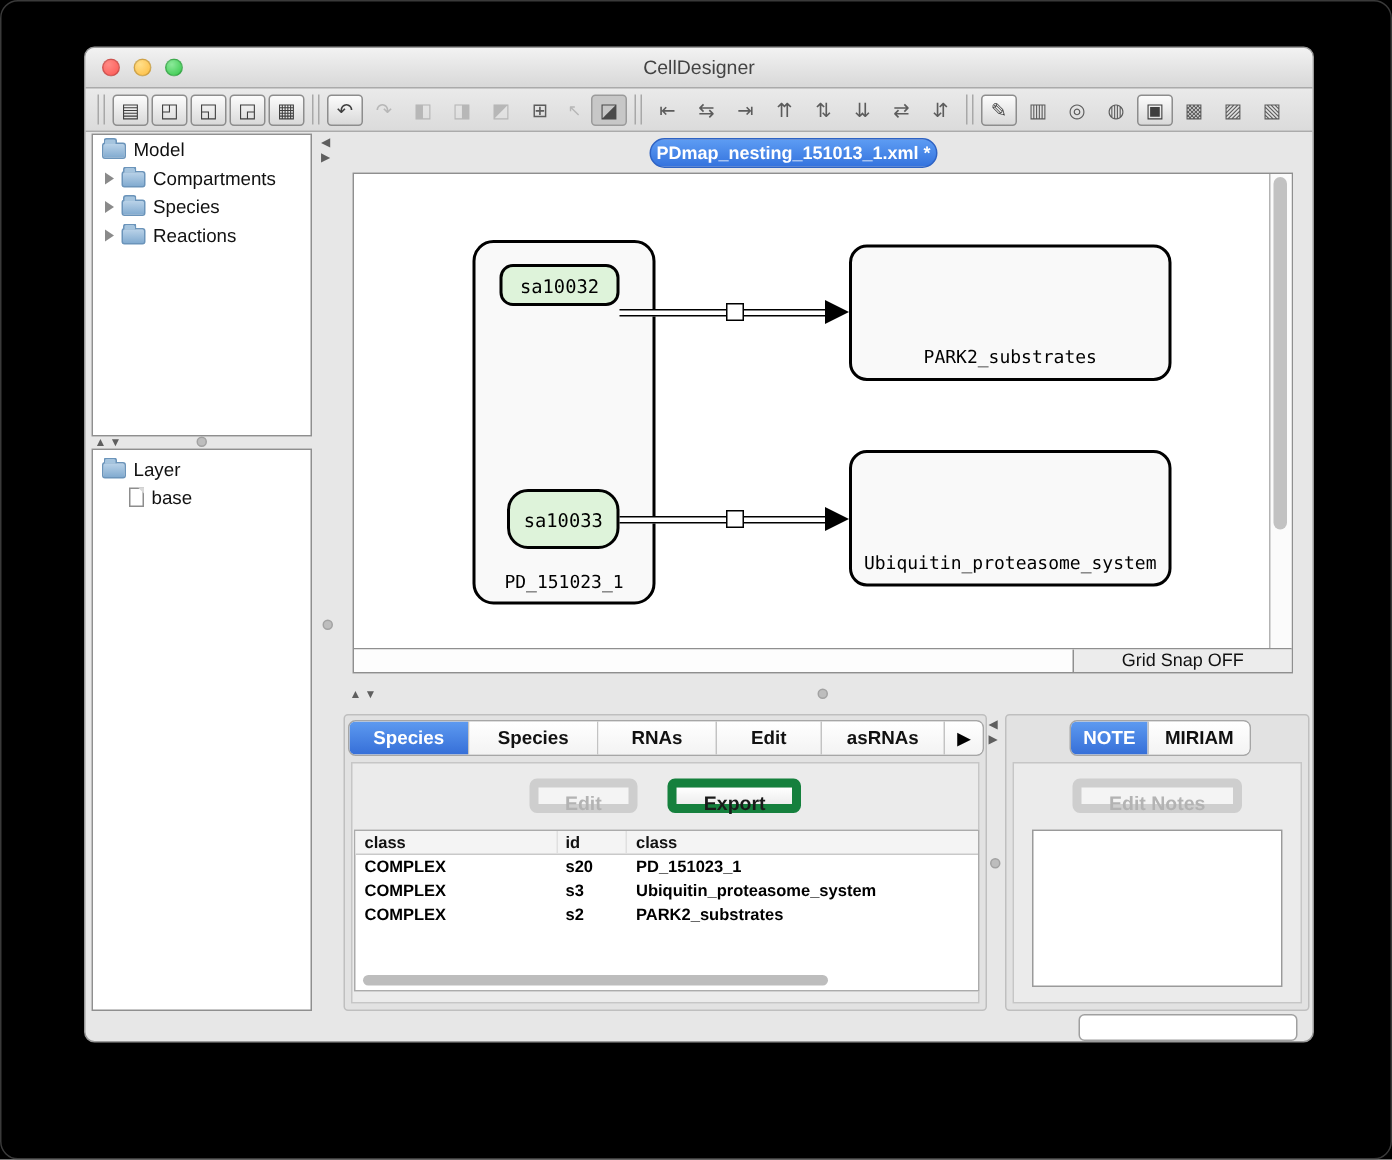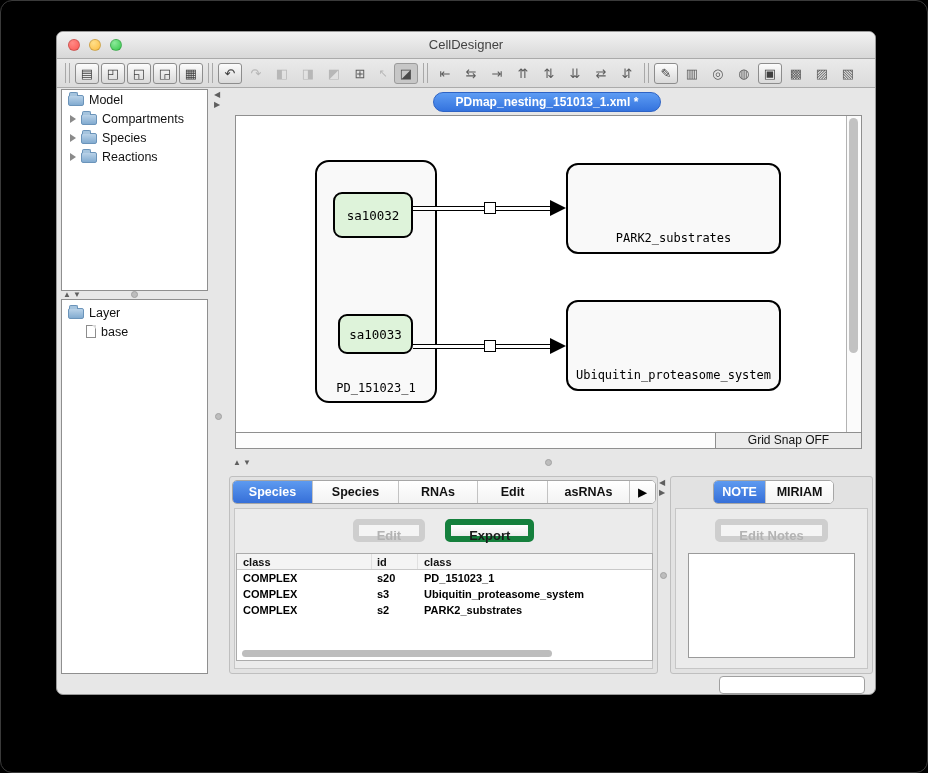--- a/index.html
+++ b/index.html
@@ -55,21 +55,21 @@
 
   .h-split-left { position:absolute; left:4px; top:259px; width:147px; height:8px; }
   .h-split-left .arrows { position:absolute; left:2px; top:0; display:flex; gap:2px; }
   .h-split-left .split-dot { left:70px; top:0px; }
 
   .v-split-main { position:absolute; left:153px; top:57px; width:18px; height:585px; }
   .v-split-main .arrows { position:absolute; left:4px; top:2px; display:flex; flex-direction:column; gap:2px; }
   .v-split-main .split-dot { left:5px; top:324px; }
 
   
-  .doc-tab { position:absolute; left:376px; top:60px; width:228px; height:20px; border-radius:10px;
+  .doc-tab { position:absolute; left:376px; top:60px; width:192px; height:20px; border-radius:10px;
              background:linear-gradient(#5d9cf3,#3473de); border:1px solid #2e63c4;
              color:#fff; font-size:12px; font-weight:bold; text-align:center; line-height:18px; }
 
   
   .canvas-frame { position:absolute; left:178px; top:83px; width:627px; height:334px;
                   background:#fff; border:1px solid #8f8f8f; }
   .drawing { position:absolute; left:0; top:0; right:15px; bottom:16px; background:#fff; overflow:hidden; }
   .v-scroll { position:absolute; right:0; top:0; width:15px; bottom:16px; background:#fbfbfb; border-left:1px solid #b3b3b3; }
   .v-scroll .thumb { position:absolute; left:2px; top:2px; width:9px; height:235px; background:#c2c2c2; border-radius:5px; }
   .status-row { position:absolute; left:0; right:0; bottom:0; height:16px; border-top:1px solid #8f8f8f; display:flex; }
@@ -77,22 +77,22 @@
   .grid-snap { width:145px; background:#ececec; font-size:12px; color:#111; text-align:center; line-height:15px; }
 
   
   .complex-node { position:absolute; left:79px; top:44px; width:122px; height:243px;
                   border:2px solid #000; border-radius:14px; background:#f9f9f9; }
   .complex-label { position:absolute; bottom:6px; width:100%; text-align:center;
                    font-family:"DejaVu Sans Mono", monospace; font-size:12px; color:#000; }
   .species-node { position:absolute; border:2px solid #000; border-radius:9px; background:#def3da;
                   display:flex; align-items:center; justify-content:center;
                   font-family:"DejaVu Sans Mono", monospace; font-size:12.5px; color:#000; }
-  .sp1 { left:97px; top:76px; width:80px; height:46px; }
-  .sp2 { left:102px; top:198px; width:75px; height:40px; }
+  .sp1 { left:97px; top:60px; width:80px; height:28px; }
+  .sp2 { left:102px; top:210px; width:75px; height:40px;border-radius:14px; }
   .target-node { position:absolute; left:330px; width:215px; height:91px;
                  border:2px solid #000; border-radius:12px; background:#f9f9f9; }
   .tg1 { top:47px; } .tg2 { top:184px; }
   .target-label { position:absolute; bottom:7px; width:100%; text-align:center;
                   font-family:"DejaVu Sans Mono", monospace; font-size:12px; color:#000; }
   .rxn-line { position:absolute; left:177px; width:139px; height:5px; background:#fff;
               border-top:1.5px solid #000; border-bottom:1.5px solid #000; }
   .rl1 { top:90px; } .rl2 { top:228px; }
   .rxn-head { position:absolute; left:314px; width:0; height:0;
               border-left:16px solid #000; border-top:8px solid transparent; border-bottom:8px solid transparent; }

